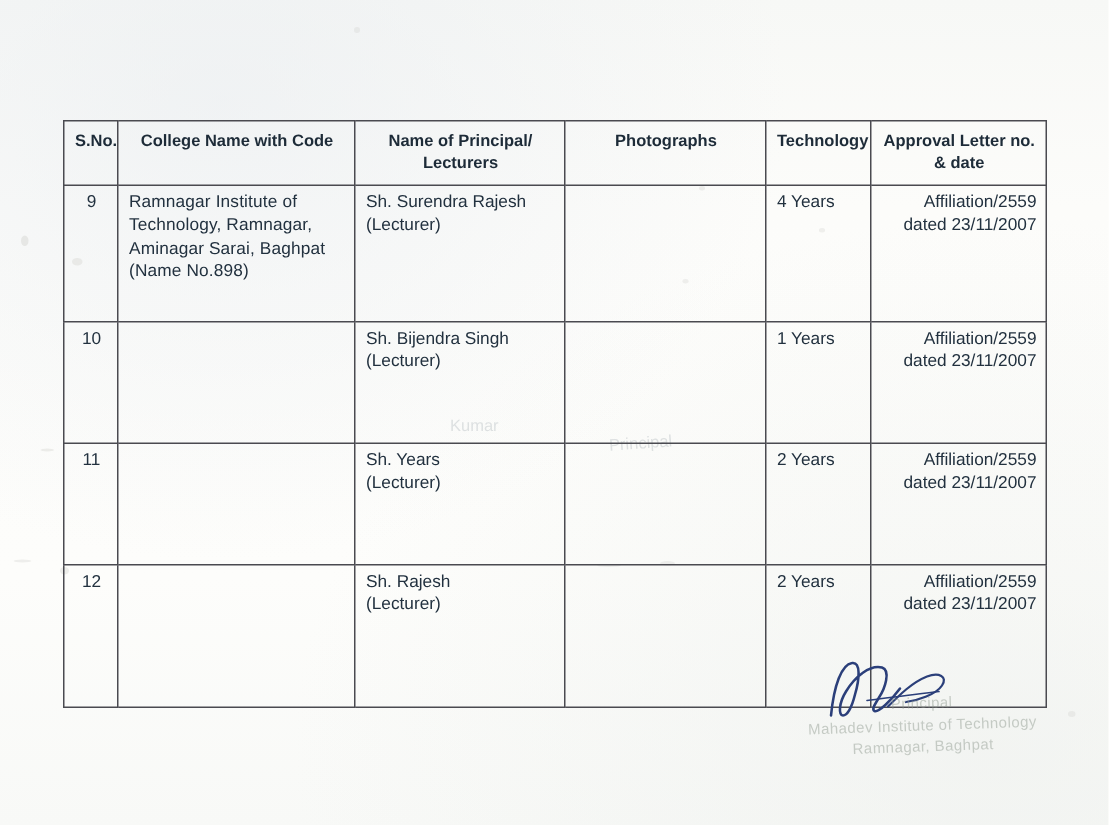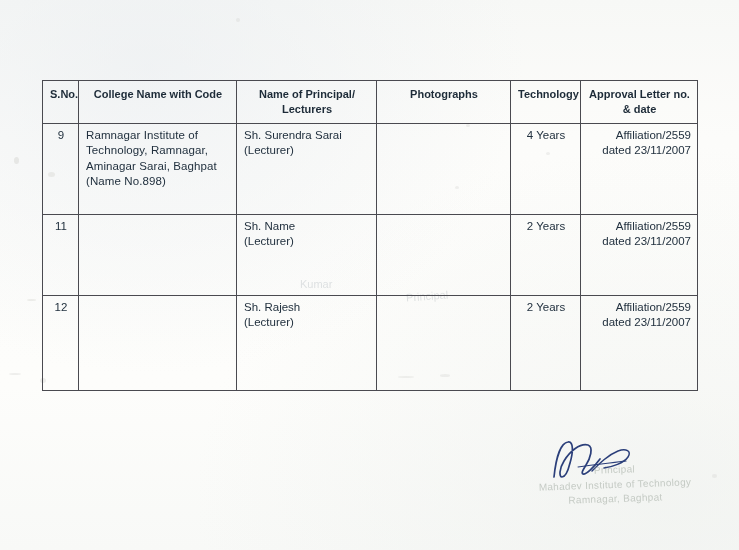--- a/index.html
+++ b/index.html
@@ -80,21 +80,21 @@
     font-size: 12.5px;
     color: #1d4a6b;
     letter-spacing: 0.1px;
   }
   td.principal {
     font-size: 12.5px;
     color: #1d4a6b;
   }
   td.photo { }
   td.exp {
-    text-align: center;
+    text-align: left;
     font-size: 12px;
     color: #1f3a4d;
     padding-top: 5px;
   }
   td.approval {
     text-align: right;
     font-size: 12px;
     color: #1d4a6b;
     padding-top: 5px;
   }
@@ -189,37 +189,51 @@
 
         <tr class="row-9">
           <td class="sno">9</td>
           <td class="college">
             <span>Ramnagar Institute of</span>
             <span class="line2">Technology, Ramnagar,</span>
             <span class="line2">Aminagar Sarai, Baghpat</span>
             <span class="line2">(Name No.898)</span>
           </td>
           <td class="principal">
-            <span>Sh. Surendra Sarai</span>
+            <span>Sh. Surendra Rajesh</span>
             <span class="line2">(Lecturer)</span>
           </td>
           <td class="photo"></td>
           <td class="exp">4 Years</td>
           <td class="approval">
             <span>Affiliation/2559</span>
             <span class="line2">dated 23/11/2007</span>
           </td>
         </tr>
 
+        <tr class="row-10">
+          <td class="sno">10</td>
+          <td class="college"></td>
+          <td class="principal">
+            <span>Sh. Bijendra Singh</span>
+            <span class="line2">(Lecturer)</span>
+          </td>
+          <td class="photo"></td>
+          <td class="exp">1 Years</td>
+          <td class="approval">
+            <span>Affiliation/2559</span>
+            <span class="line2">dated 23/11/2007</span>
+          </td>
+        </tr>
 
         <tr class="row-11">
           <td class="sno">11</td>
           <td class="college"></td>
           <td class="principal">
-            <span>Sh. Name</span>
+            <span>Sh. Years</span>
             <span class="line2">(Lecturer)</span>
           </td>
           <td class="photo"></td>
           <td class="exp">2 Years</td>
           <td class="approval">
             <span>Affiliation/2559</span>
             <span class="line2">dated 23/11/2007</span>
           </td>
         </tr>
 

